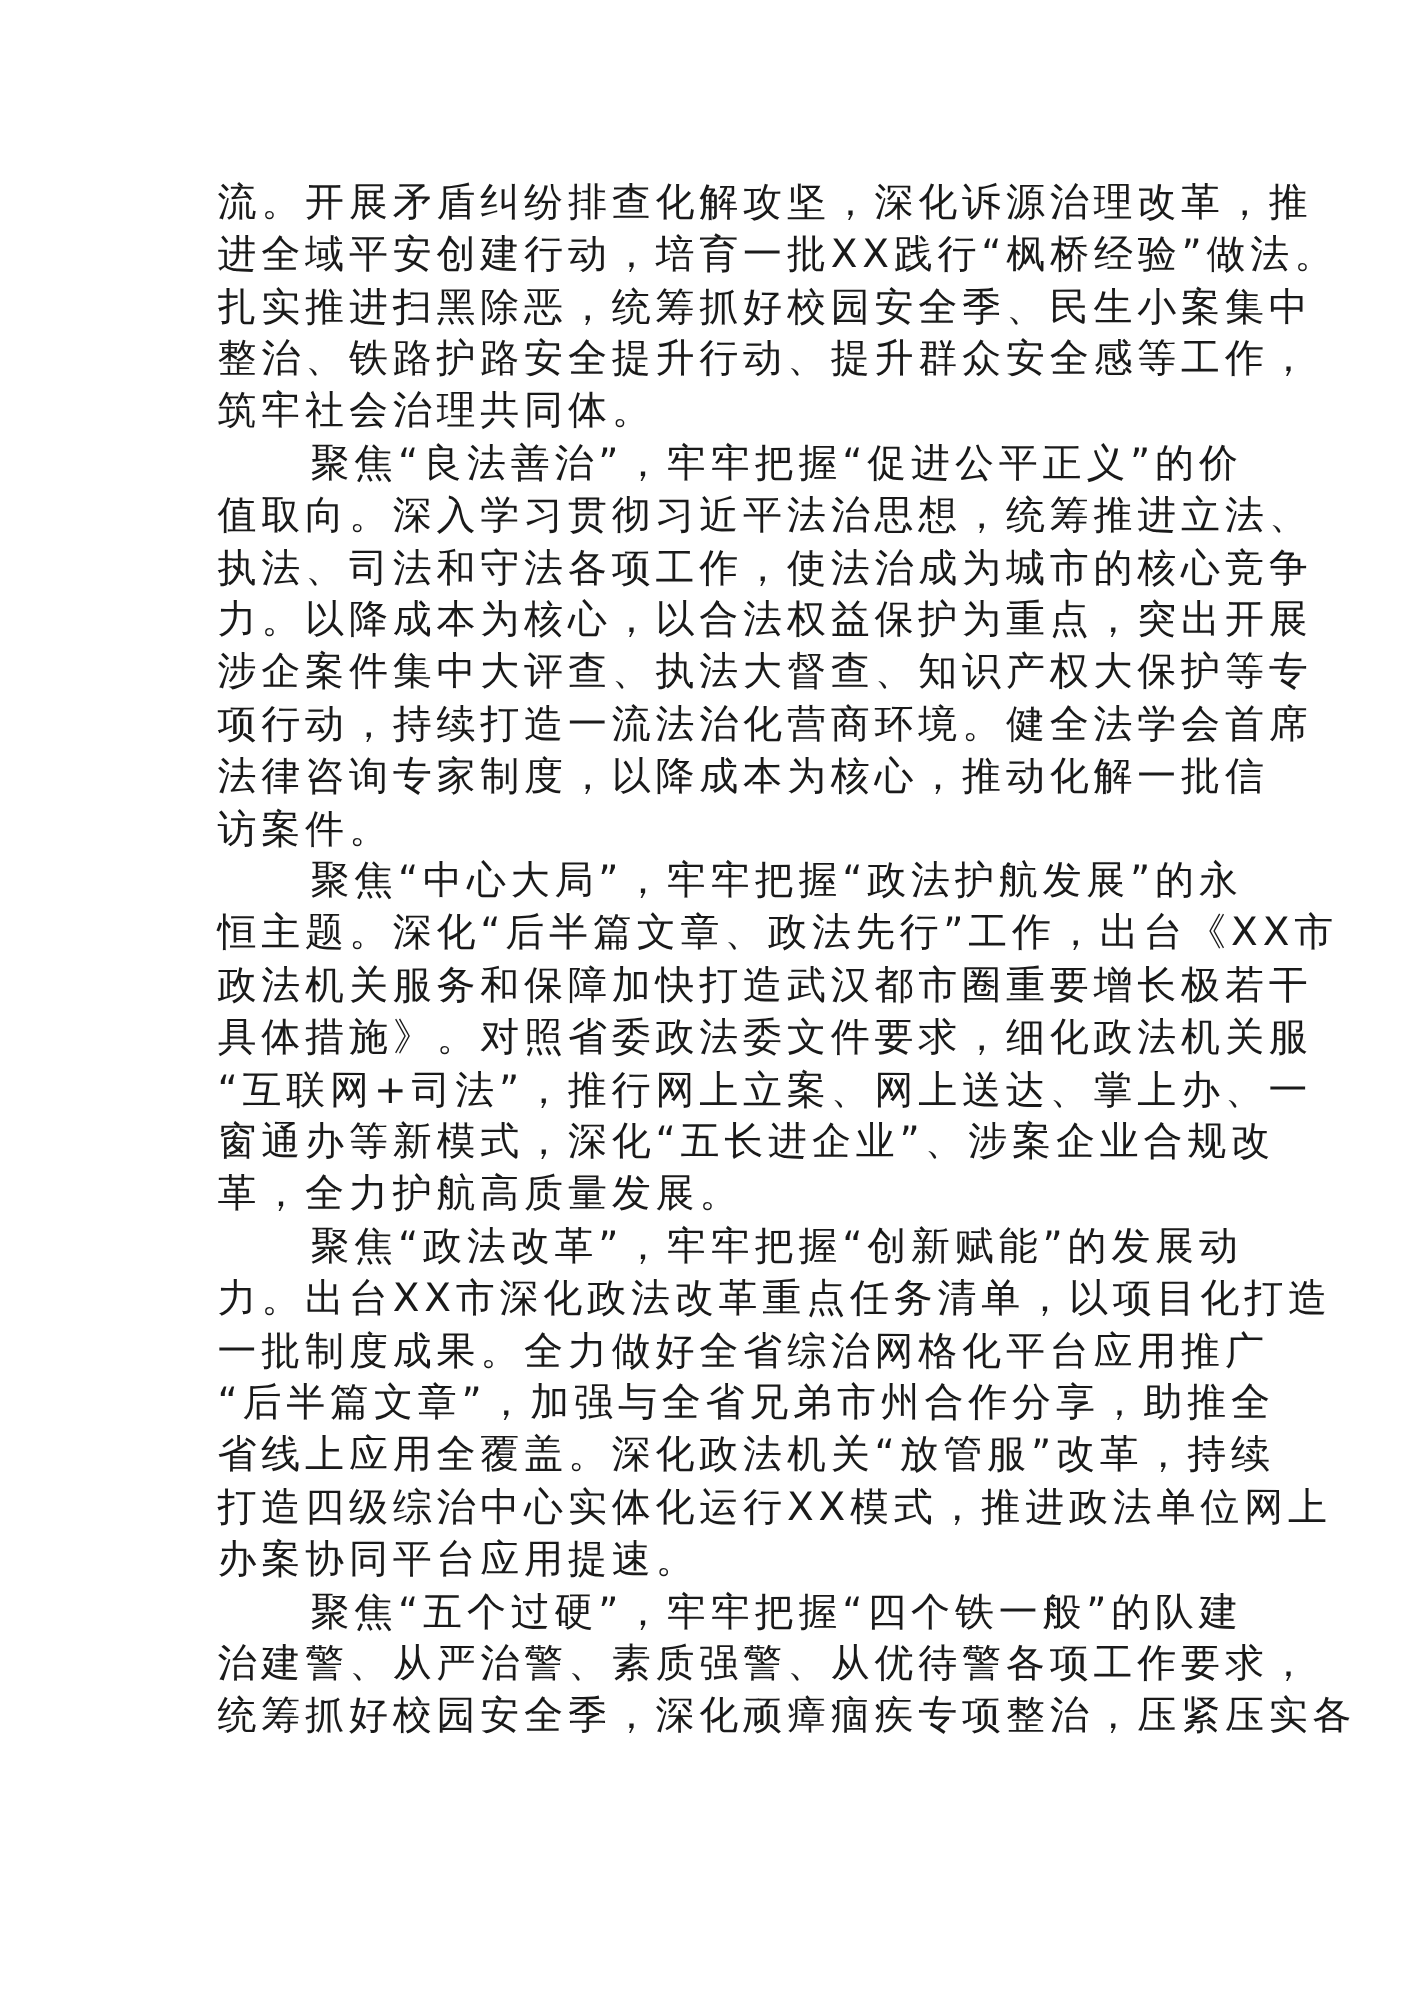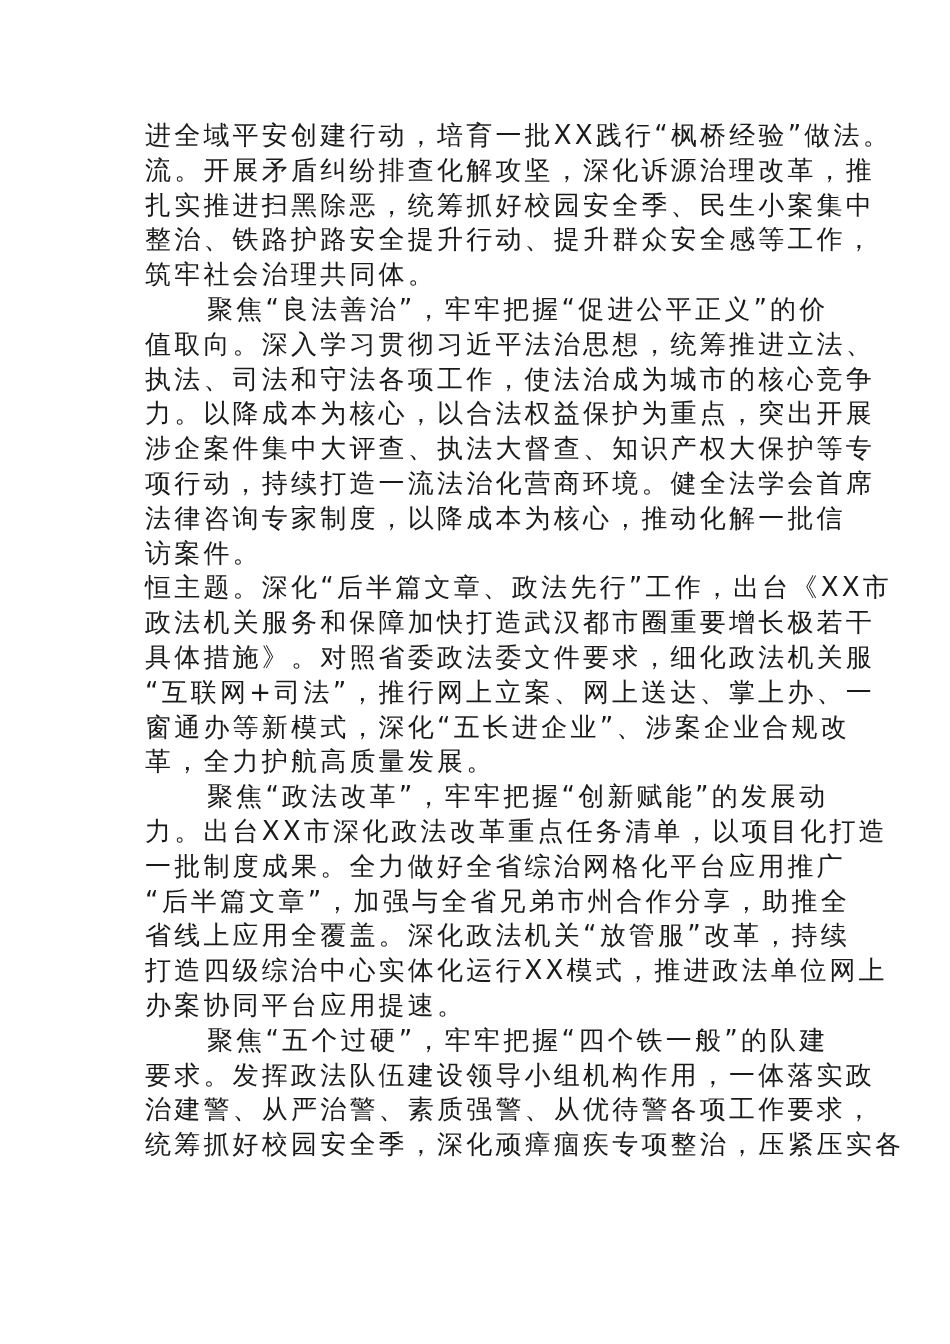--- a/index.html
+++ b/index.html
@@ -40,58 +40,58 @@
       padding-left: 62px;
     }
   </style>
 </head>
 <body>
 
 <div class="page">
   <div class="body-text">
 
     <div>
+      <span class="line">流。开展矛盾纠纷排查化解攻坚，深化诉源治理改革，推</span>
       <span class="line">进全域平安创建行动，培育一批XX践行“枫桥经验”做法。</span>
-      <span class="line">流。开展矛盾纠纷排查化解攻坚，深化诉源治理改革，推</span>
       <span class="line">扎实推进扫黑除恶，统筹抓好校园安全季、民生小案集中</span>
       <span class="line">整治、铁路护路安全提升行动、提升群众安全感等工作，</span>
       <span class="line">筑牢社会治理共同体。</span>
     </div>
 
     <div>
       <span class="line indent">聚焦“良法善治”，牢牢把握“促进公平正义”的价</span>
       <span class="line">值取向。深入学习贯彻习近平法治思想，统筹推进立法、</span>
       <span class="line">执法、司法和守法各项工作，使法治成为城市的核心竞争</span>
       <span class="line">力。以降成本为核心，以合法权益保护为重点，突出开展</span>
       <span class="line">涉企案件集中大评查、执法大督查、知识产权大保护等专</span>
       <span class="line">项行动，持续打造一流法治化营商环境。健全法学会首席</span>
       <span class="line">法律咨询专家制度，以降成本为核心，推动化解一批信</span>
       <span class="line">访案件。</span>
     </div>
 
     <div>
+      <span class="line indent">聚焦“中心大局”，牢牢把握“政法护航发展”的永</span>
       <span class="line">恒主题。深化“后半篇文章、政法先行”工作，出台《XX市</span>
       <span class="line">政法机关服务和保障加快打造武汉都市圈重要增长极若干</span>
       <span class="line">具体措施》。对照省委政法委文件要求，细化政法机关服</span>
       <span class="line">“互联网+司法”，推行网上立案、网上送达、掌上办、一</span>
       <span class="line">窗通办等新模式，深化“五长进企业”、涉案企业合规改</span>
       <span class="line">革，全力护航高质量发展。</span>
     </div>
 
     <div>
       <span class="line indent">聚焦“政法改革”，牢牢把握“创新赋能”的发展动</span>
       <span class="line">力。出台XX市深化政法改革重点任务清单，以项目化打造</span>
       <span class="line">一批制度成果。全力做好全省综治网格化平台应用推广</span>
       <span class="line">“后半篇文章”，加强与全省兄弟市州合作分享，助推全</span>
       <span class="line">省线上应用全覆盖。深化政法机关“放管服”改革，持续</span>
       <span class="line">打造四级综治中心实体化运行XX模式，推进政法单位网上</span>
       <span class="line">办案协同平台应用提速。</span>
     </div>
 
     <div>
       <span class="line indent">聚焦“五个过硬”，牢牢把握“四个铁一般”的队建</span>
-      <span class="line">要求。发挥政法队伍建设领导小组机构作用，一体落实政</span>
       <span class="line">治建警、从严治警、素质强警、从优待警各项工作要求，</span>
       <span class="line">统筹抓好校园安全季，深化顽瘴痼疾专项整治，压紧压实各</span>
     </div>
 
   </div>
 </div>
 
 </body></html>

